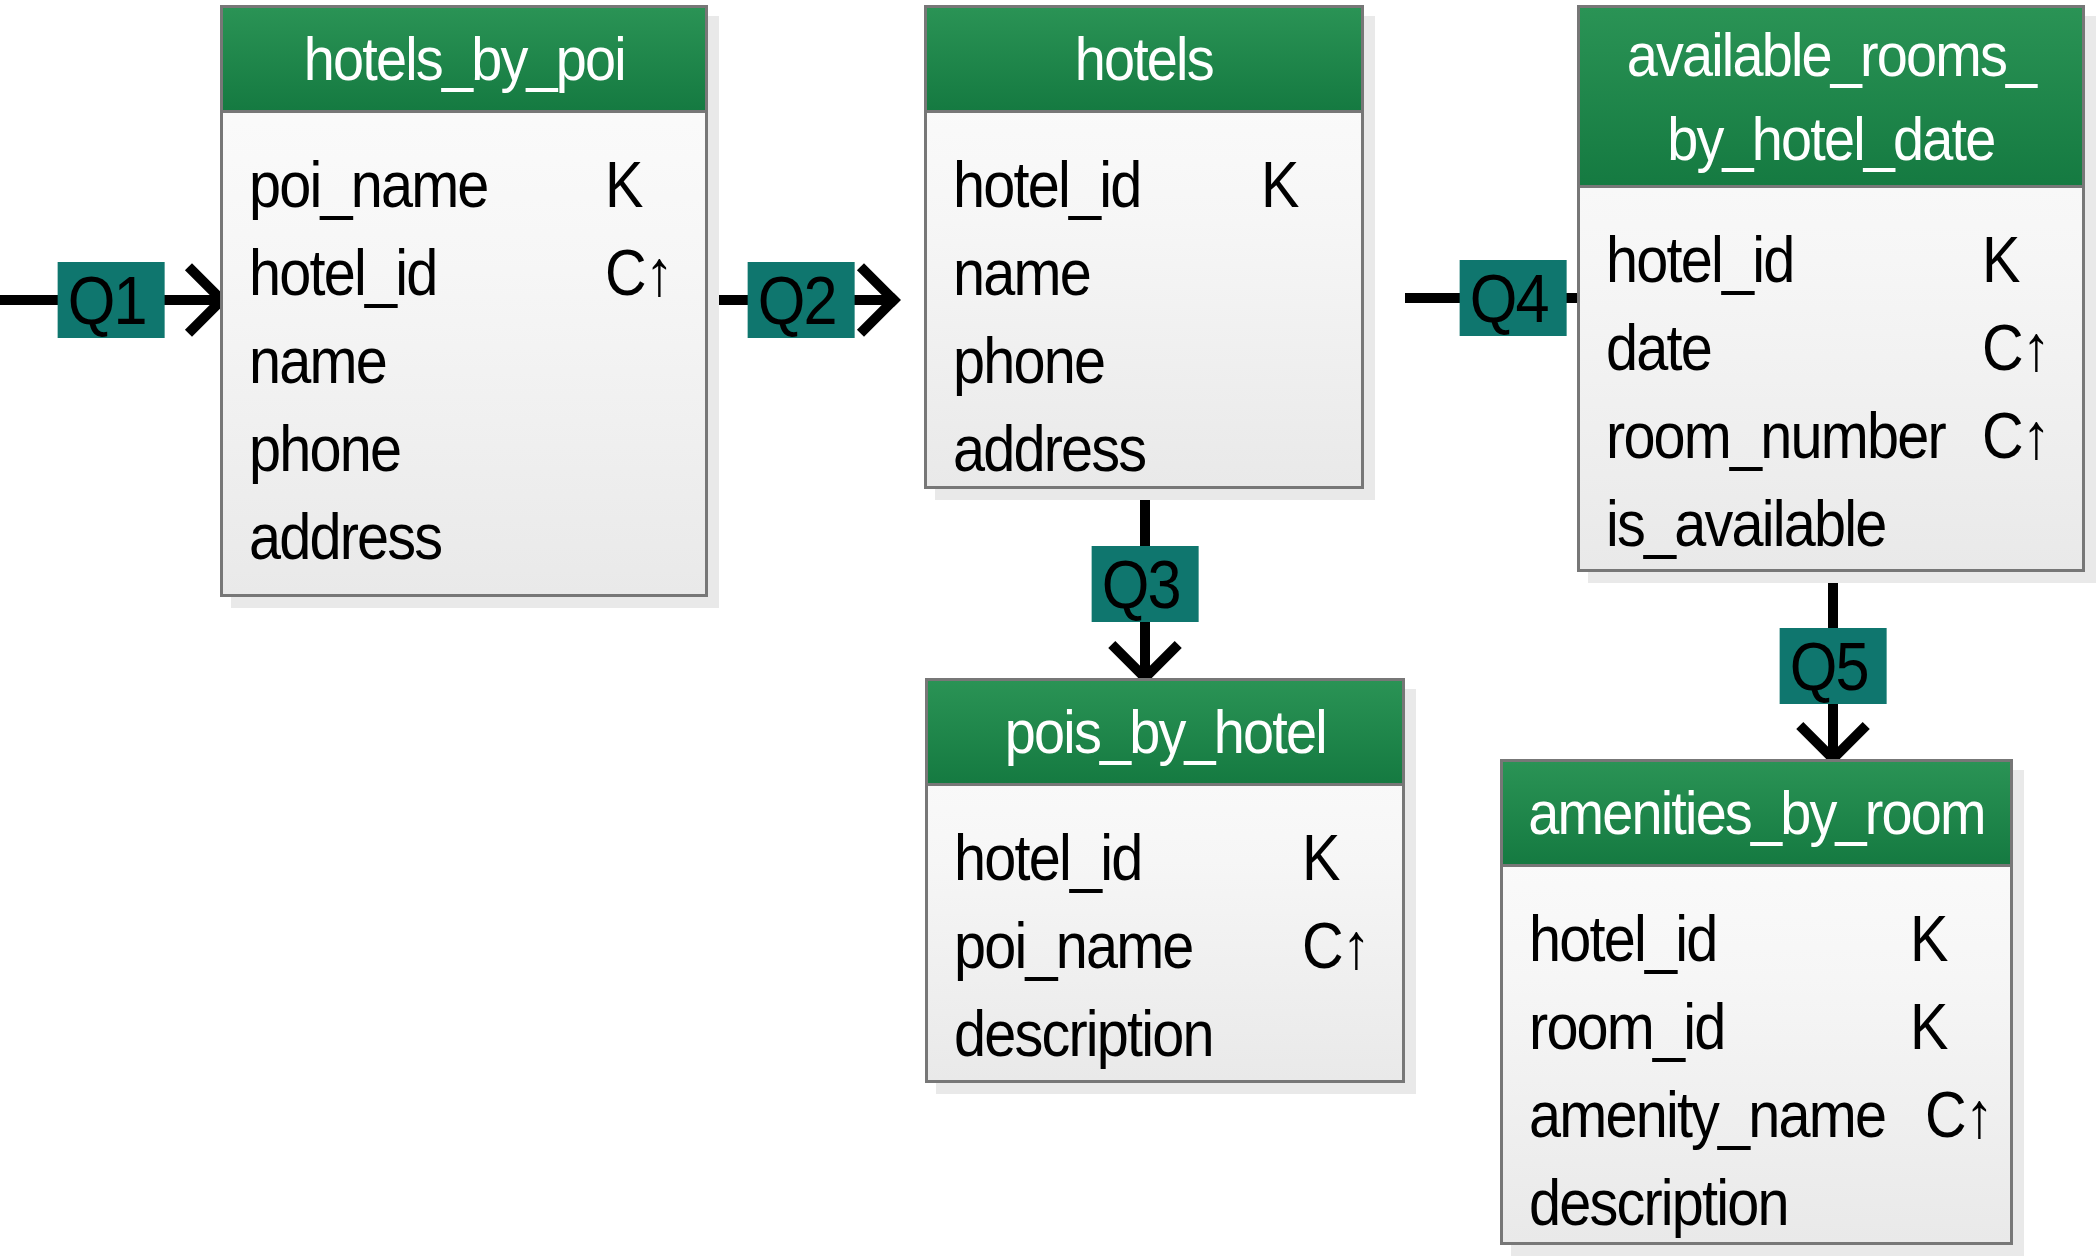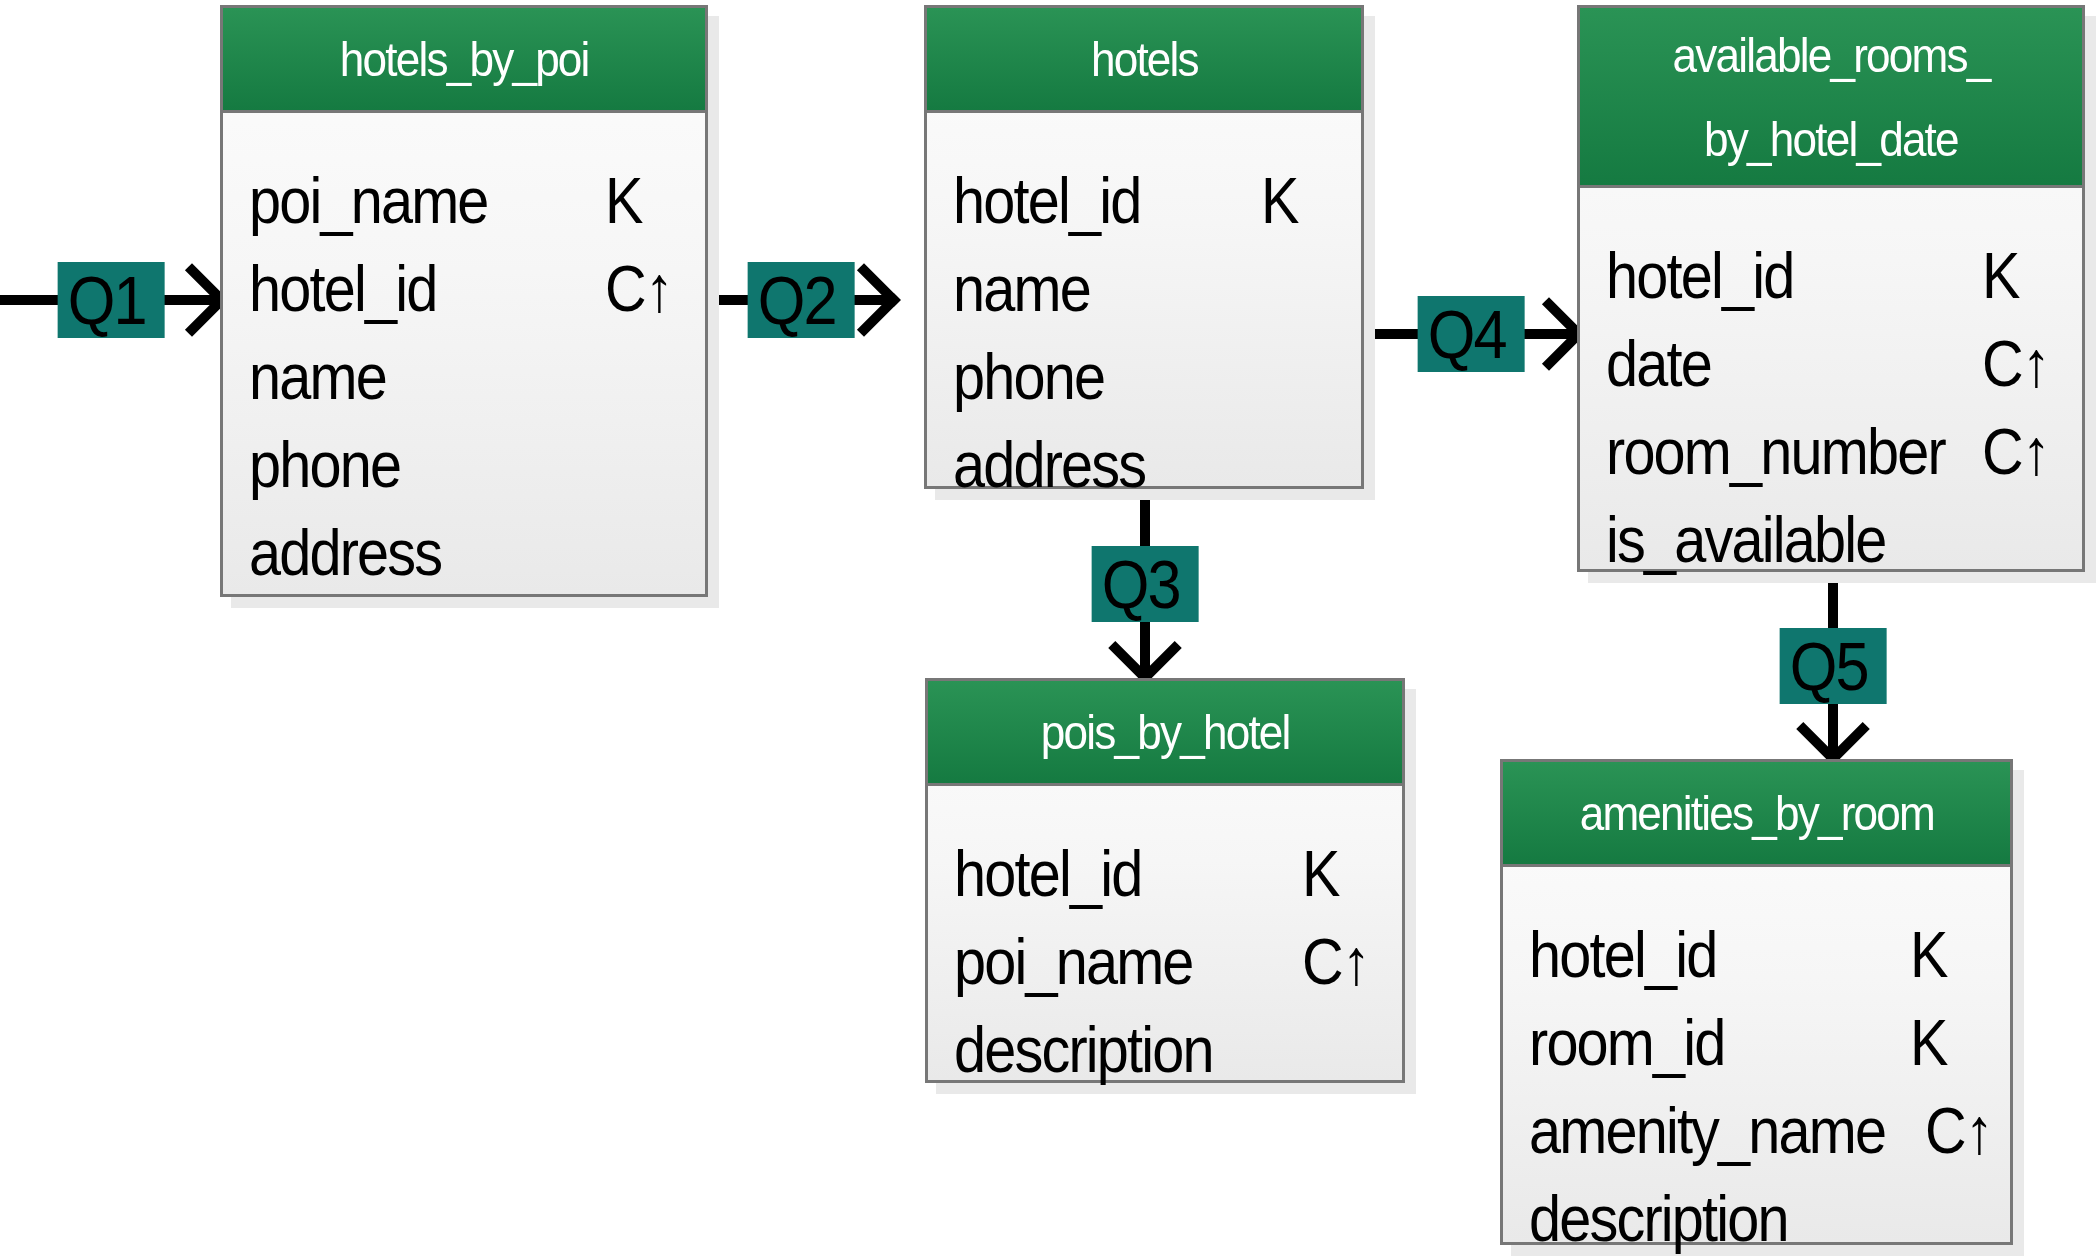--- a/index.html
+++ b/index.html
@@ -23,25 +23,25 @@
     position:absolute; box-sizing:border-box;
     border:3px solid var(--border-gray);
     background:linear-gradient(180deg, var(--body-top) 0%, #f6f6f6 45%, var(--body-bottom) 100%);
     box-shadow:11px 11px 0 var(--shadow-gray);
   }
   .thead {
     box-sizing:border-box;
     display:flex; flex-direction:column; align-items:center; justify-content:center;
     background:linear-gradient(180deg, var(--header-green-top) 0%, var(--header-green-bottom) 100%);
     border-bottom:3px solid var(--border-gray);
-    color:#ffffff; font-size:49px; line-height:84px; text-align:center;
+    color:#ffffff; font-size:62px; line-height:84px; text-align:center;
   }
   .hdr1 { height:105px; }
   .hdr2 { height:180px; }
-  .tbody { padding:28px 22px 0 26px;margin-top:16px; }
+  .tbody { padding:28px 22px 0 26px; }
   .trow { display:flex; align-items:center; height:88px; font-size:64px; white-space:nowrap; }
   .ckey { flex:none; width:78px; margin-left:auto; }
   
   .cx { display:inline-block; transform:scaleX(0.9); transform-origin:0 50%; letter-spacing:-2px; white-space:nowrap; }
   .thead .cx { transform-origin:50% 50%; }
   
   .conn { position:absolute; }
   .hline { position:absolute; left:0; right:0; top:50%; height:10px; margin-top:-5px; background:var(--ink); }
   .vline { position:absolute; top:0; bottom:0; left:50%; width:10px; margin-left:-5px; background:var(--ink); }
   .qlabel {
@@ -71,21 +71,21 @@
     <div class="chev-r"></div>
     <div class="qlabel"><span class="cx">Q1</span></div>
   </div>
 
   <div class="conn" style="left:708px; top:256px; width:186px; height:88px;">
     <div class="hline"></div>
     <div class="chev-r"></div>
     <div class="qlabel"><span class="cx">Q2</span></div>
   </div>
 
-  <div class="conn" style="left:1363px; top:254px; width:216px; height:88px;margin-top:36px;">
+  <div class="conn" style="left:1405px; top:254px; width:216px; height:88px;">
     <div class="hline"></div>
     <div class="chev-r"></div>
     <div class="qlabel"><span class="cx">Q4</span></div>
   </div>
 
   <div class="conn" style="left:1098px; top:490px; width:94px; height:188px;">
     <div class="vline"></div>
     <div class="chev-d"></div>
     <div class="qlabel"><span class="cx">Q3</span></div>
   </div>

